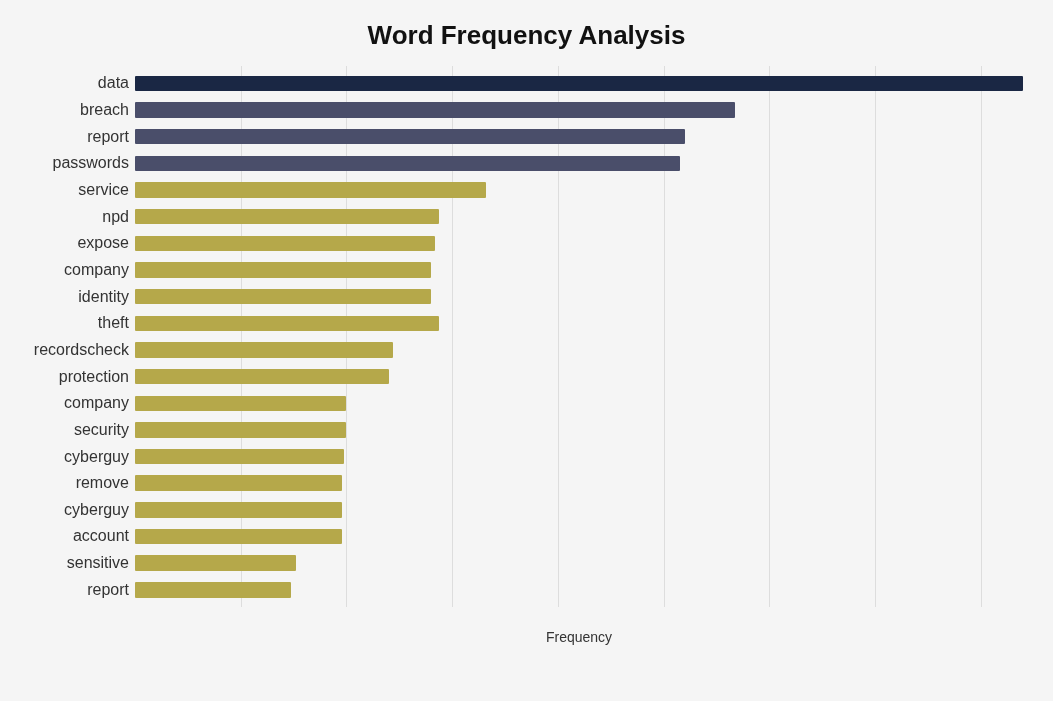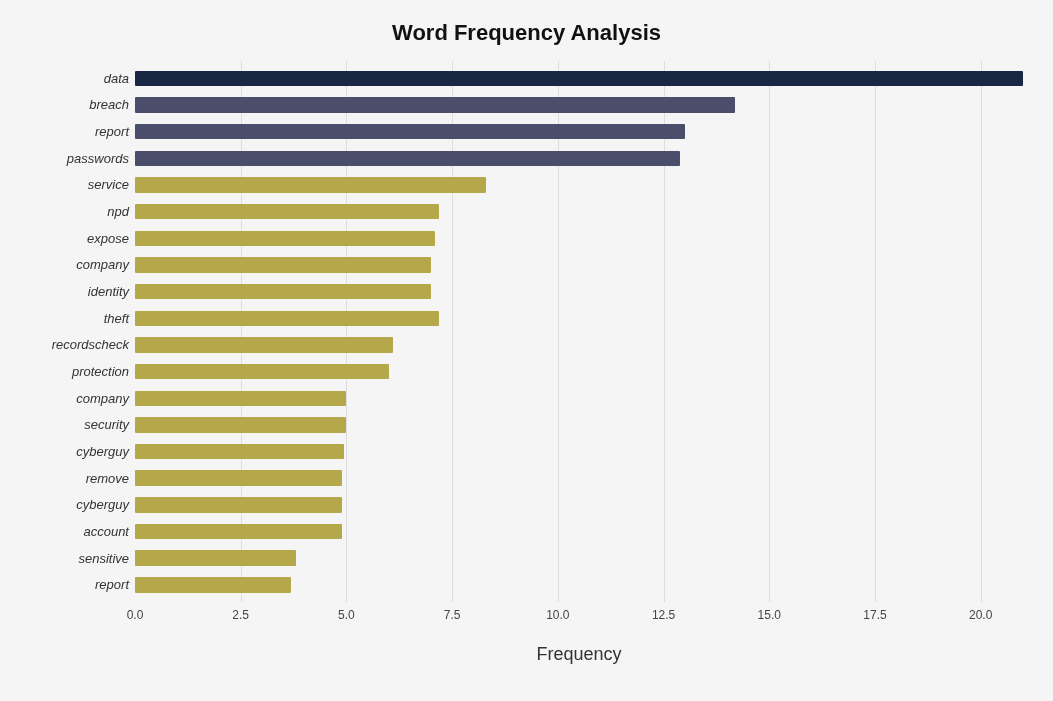--- a/index.html
+++ b/index.html
@@ -14,21 +14,21 @@
     }
     .chart-container {
       background: #f5f5f5;
       width: 1053px;
       height: 701px;
       padding: 20px 30px 60px 30px;
       position: relative;
     }
     .chart-title {
       text-align: center;
-      font-size: 22px;
+      font-size: 26px;
       font-weight: bold;
       color: #111;
       margin-bottom: 15px;
     }
     .chart-area {
       display: flex;
       width: 100%;
       height: calc(100% - 80px);
       position: relative;
     }
@@ -37,28 +37,27 @@
       flex-direction: column;
       width: 105px;
       flex-shrink: 0;
       justify-content: space-around;
       padding-right: 6px;
       padding-top: 4px;
       padding-bottom: 4px;
     }
     .y-label {
       text-align: right;
-      font-size: 13px;
+      font-size: 16px;
       color: #333;
       height: 1px;
       display: flex;
       align-items: center;
       justify-content: flex-end;
       flex: 1;
-      font-style: italic;
     }
     .bars-section {
       flex: 1;
       display: flex;
       flex-direction: column;
       position: relative;
     }
     .grid-and-bars {
       flex: 1;
       position: relative;
@@ -113,21 +112,21 @@
       position: relative;
     }
     .x-tick {
       font-size: 12px;
       color: #444;
       position: absolute;
       transform: translateX(-50%);
     }
     .x-label {
       text-align: center;
-      font-size: 18px;
+      font-size: 14px;
       color: #333;
       margin-top: 22px;
       margin-left: 105px;
     }
   </style>
 </head>
 <body>
 
 <div class="chart-container">
   <div class="chart-title">Word Frequency Analysis</div>
@@ -226,25 +225,14 @@
               <div class="bar bar-olive" style="width: 18.0952%;"></div>
             </div>
             <div class="bar-row">
               <div class="bar bar-olive" style="width: 17.619%;"></div>
             </div>
           </div>
       </div>
     </div>
   </div>
 
-  <div class="x-axis" id="x-axis" style="position:relative; height:20px; margin-left:105px;">
-      <span class="x-tick" style="left: 0%;">0.0</span>
-      <span class="x-tick" style="left: 11.9048%;">2.5</span>
-      <span class="x-tick" style="left: 23.8095%;">5.0</span>
-      <span class="x-tick" style="left: 35.7143%;">7.5</span>
-      <span class="x-tick" style="left: 47.619%;">10.0</span>
-      <span class="x-tick" style="left: 59.5238%;">12.5</span>
-      <span class="x-tick" style="left: 71.4286%;">15.0</span>
-      <span class="x-tick" style="left: 83.3333%;">17.5</span>
-      <span class="x-tick" style="left: 95.2381%;">20.0</span>
-    </div>
   <div class="x-label">Frequency</div>
 </div>
 
 </body></html>

